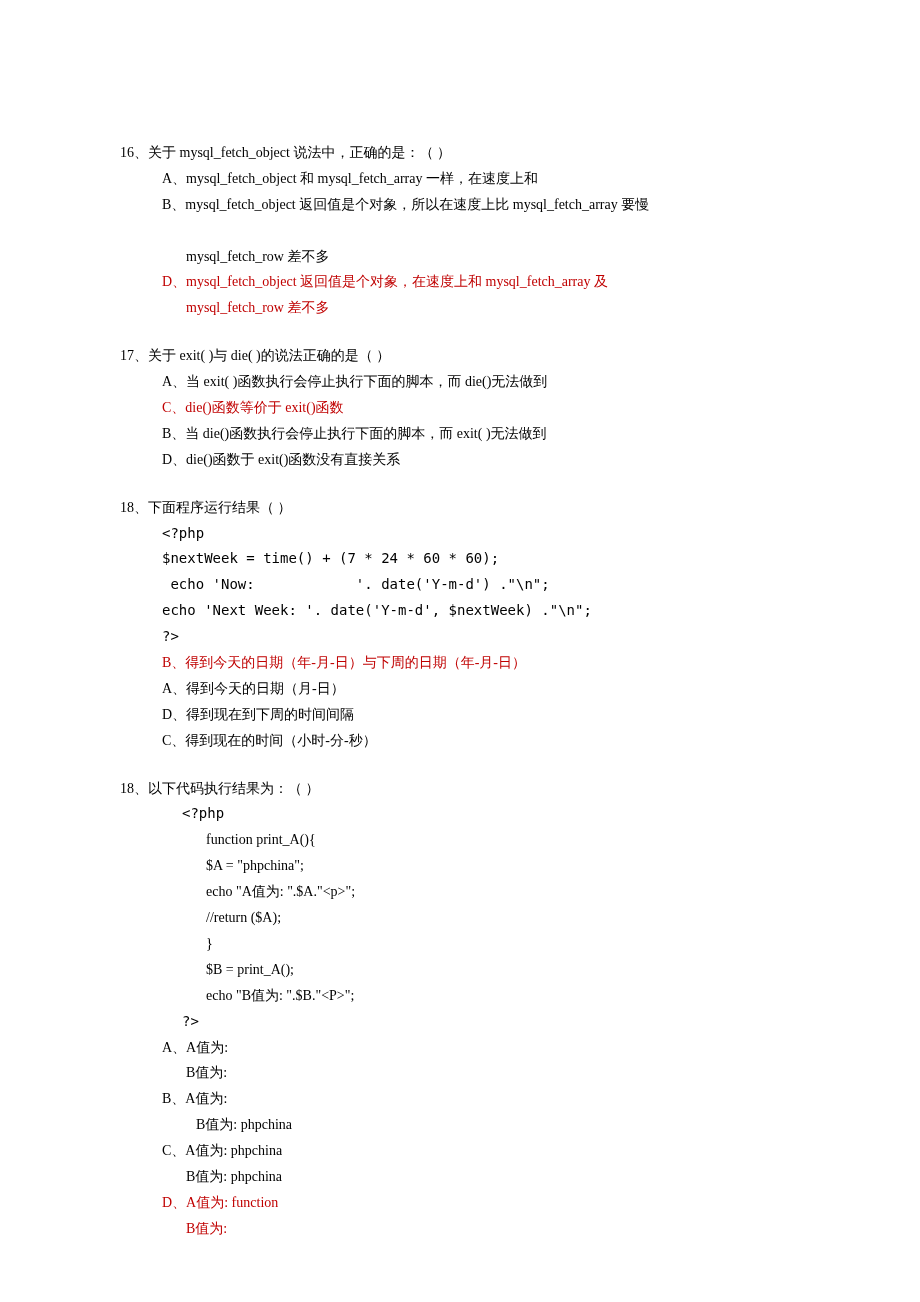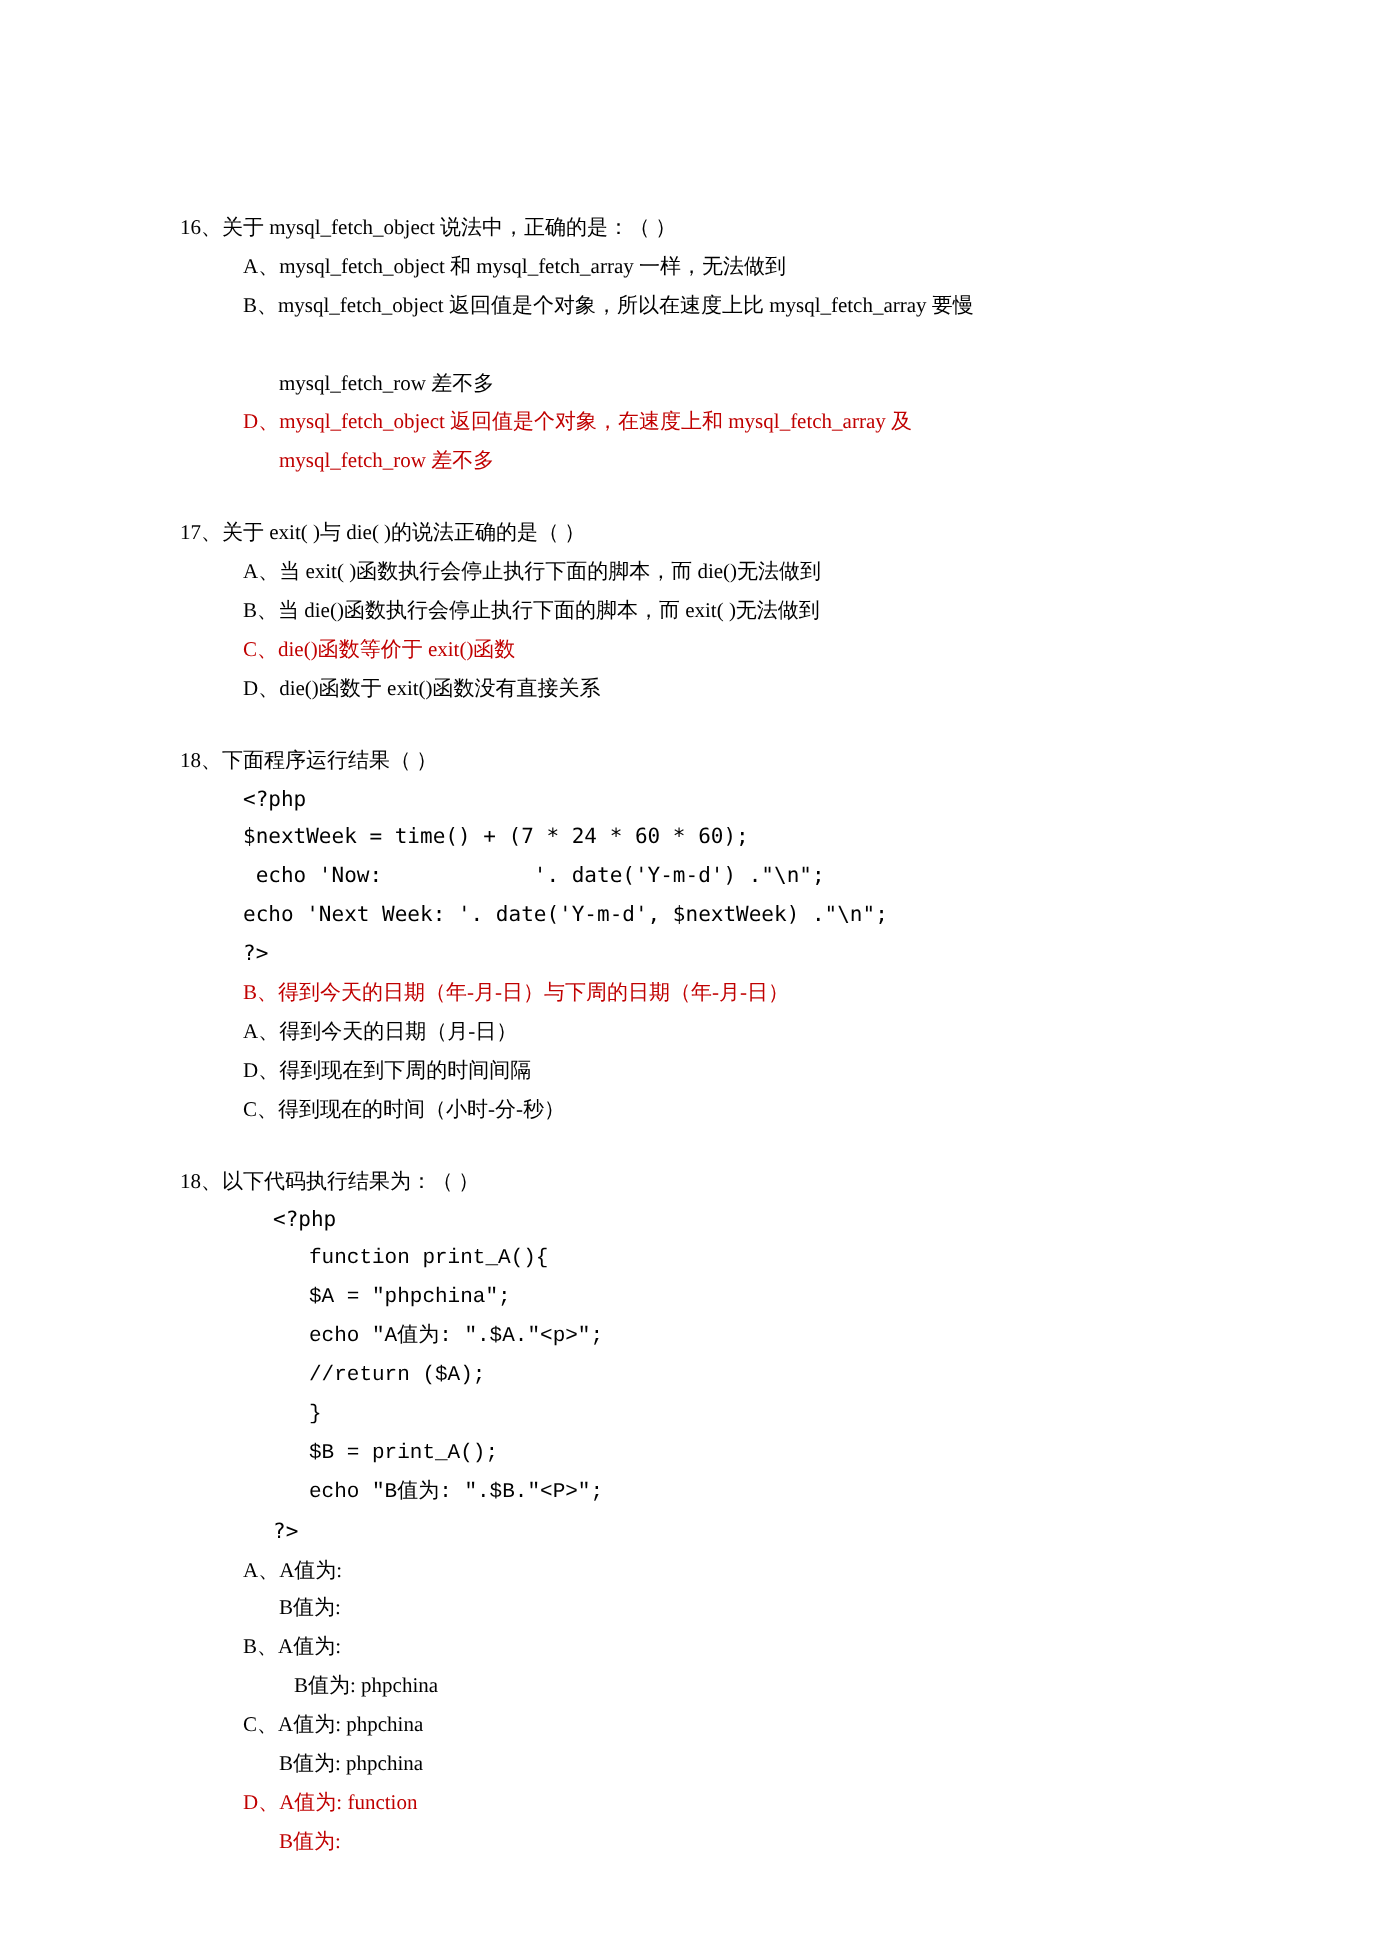--- a/index.html
+++ b/index.html
@@ -31,57 +31,57 @@
     .code-line {
       padding-left: 42px;
       font-family: SimSun, monospace;
     }
     .code-line-2 {
       padding-left: 62px;
       font-family: SimSun, monospace;
     }
     .code-line-3 {
       padding-left: 86px;
-      font-family: Liberation Mono, monospace;
+      font-family: Liberation Serif, serif;
     }
     .answer {
       color: #c00000;
     }
     .sub-option {
       padding-left: 66px;
     }
     .sub-option-2 {
       padding-left: 76px;
     }
     .ws {
       white-space: pre;
     }
   </style>
 </head>
 <body>
 
 <div class="question-block">
   <div class="question-stem">16、关于 mysql_fetch_object 说法中，正确的是：（   ）</div>
-  <div class="option">A、mysql_fetch_object 和 mysql_fetch_array 一样，无法做到</div>
+  <div class="option">A、mysql_fetch_object 和 mysql_fetch_array 一样，在速度上和</div>
   <div class="option">B、mysql_fetch_object 返回值是个对象，所以在速度上比 mysql_fetch_array 要慢</div>
   <div class="option-wrap">
     <br>
     <span>mysql_fetch_row 差不多</span>
   </div>
   <div class="option-wrap answer">
     <span>D、mysql_fetch_object 返回值是个对象，在速度上和 mysql_fetch_array 及</span><br>
     <span>mysql_fetch_row 差不多</span>
   </div>
 </div>
 
 <div class="question-block">
   <div class="question-stem">17、关于 exit( )与 die( )的说法正确的是（   ）</div>
   <div class="option">A、当 exit( )函数执行会停止执行下面的脚本，而 die()无法做到</div>
+  <div class="option answer">C、die()函数等价于 exit()函数</div>
   <div class="option">B、当 die()函数执行会停止执行下面的脚本，而 exit( )无法做到</div>
-  <div class="option answer">C、die()函数等价于 exit()函数</div>
   <div class="option">D、die()函数于 exit()函数没有直接关系</div>
 </div>
 
 <div class="question-block">
   <div class="question-stem">18、下面程序运行结果（   ）</div>
   <div class="code-line">&lt;?php</div>
   <div class="code-line">$nextWeek = time() + (7 * 24 * 60 * 60);</div>
   <div class="code-line ws"> echo 'Now:            '. date('Y-m-d') ."\n";</div>
   <div class="code-line">echo 'Next Week: '. date('Y-m-d', $nextWeek) ."\n";</div>
   <div class="code-line">?&gt;</div>

